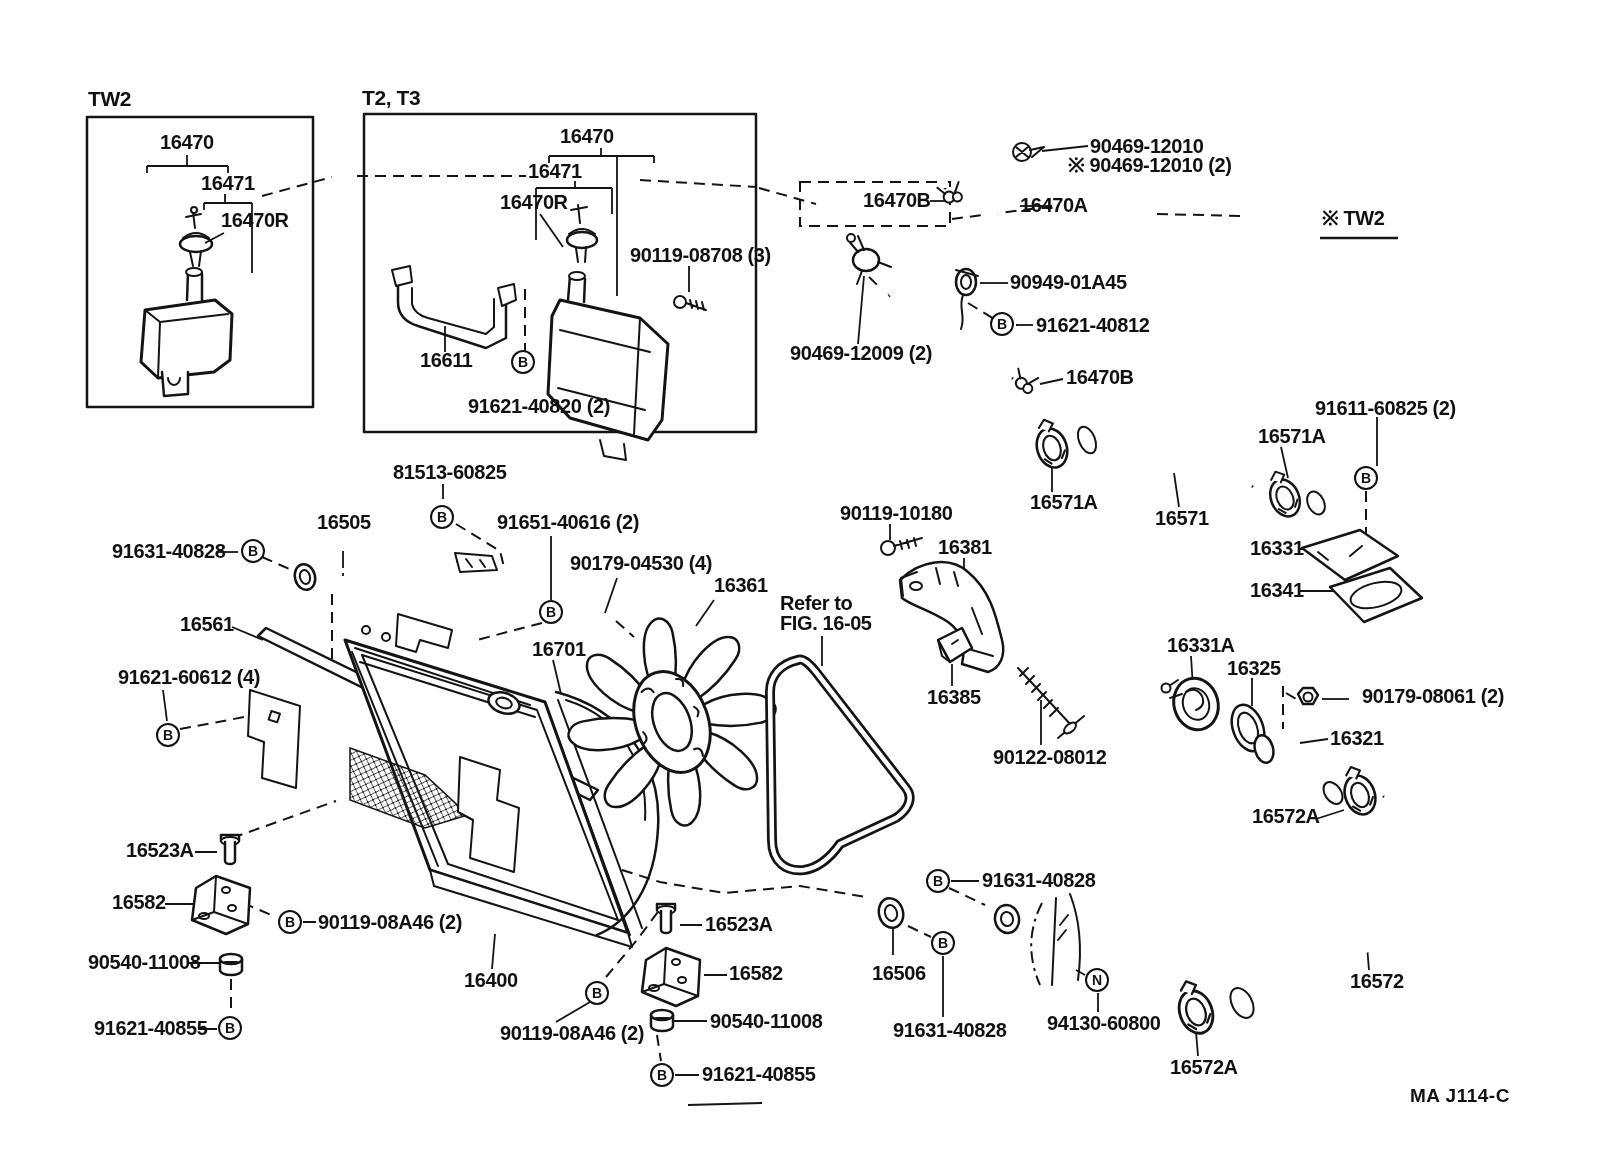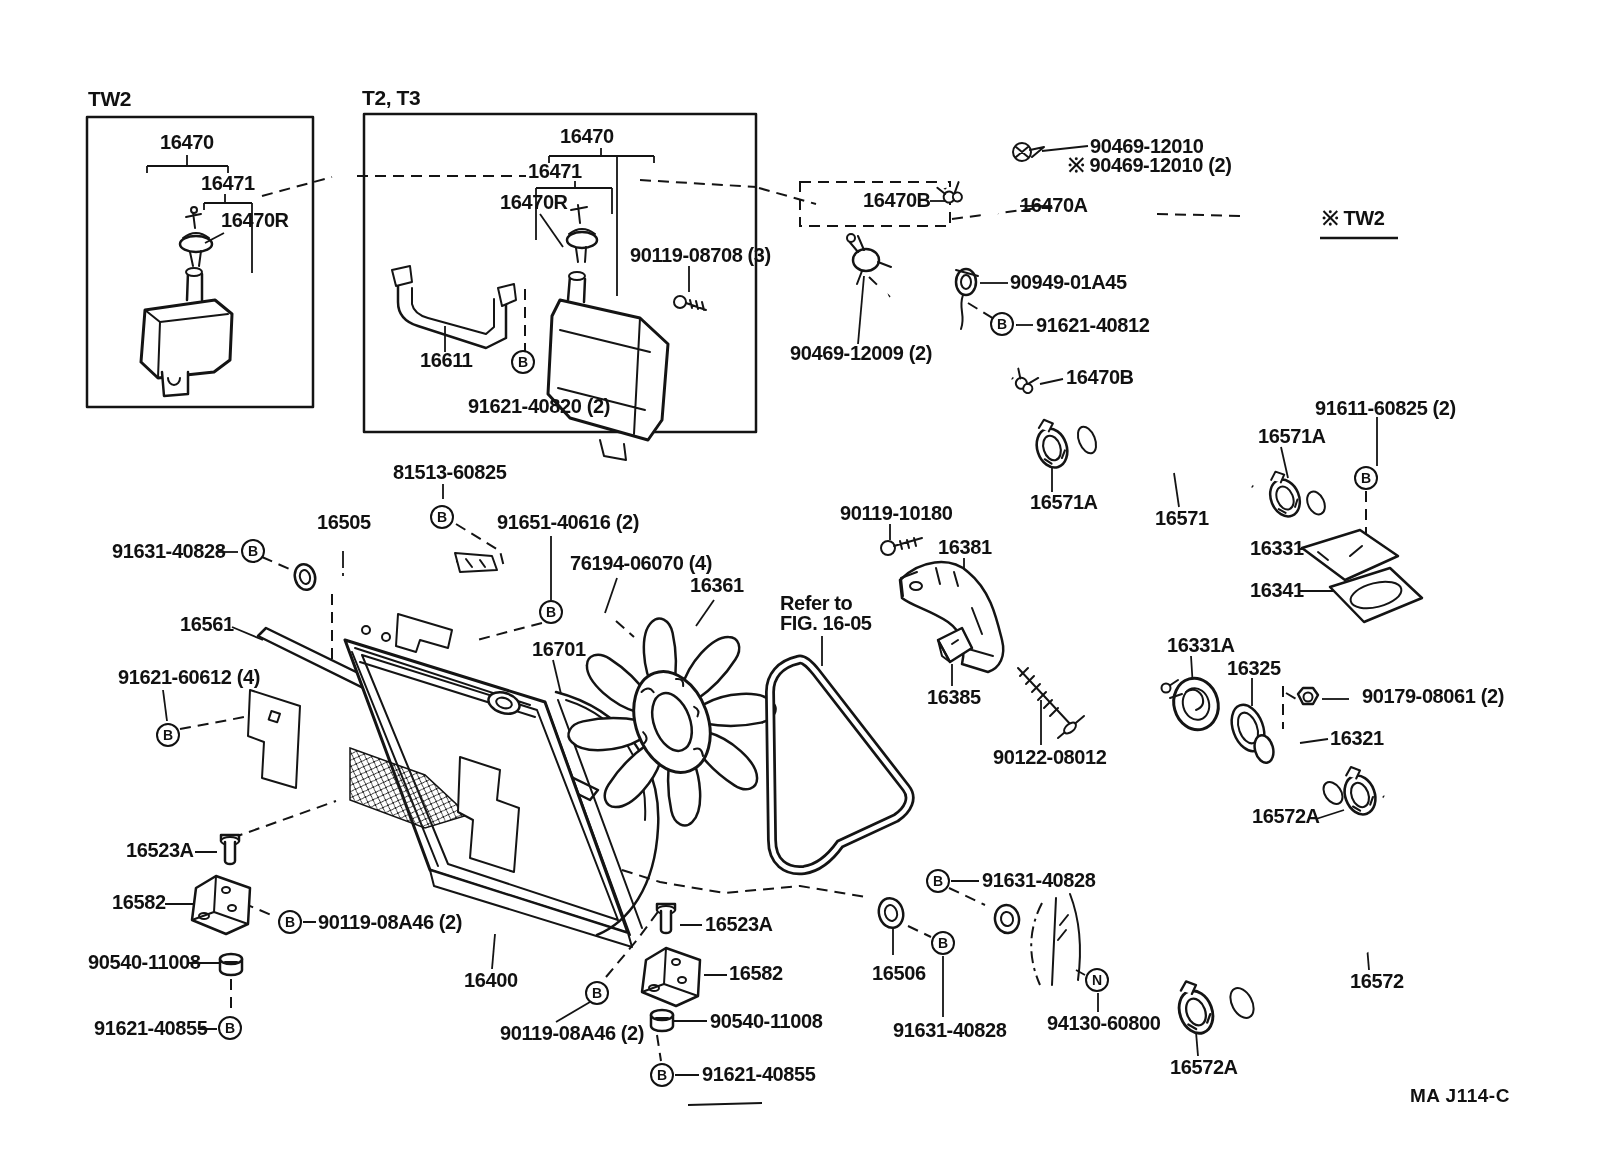--- a/index.html
+++ b/index.html
@@ -399,26 +399,26 @@
 <div class="lbl" style="left:1167px;top:635px">16331A</div>
 <div class="lbl" style="left:1227px;top:658px">16325</div>
 <div class="lbl" style="left:1362px;top:686px">90179-08061 (2)</div>
 <div class="lbl" style="left:1330px;top:728px">16321</div>
 <div class="lbl" style="left:1252px;top:806px">16572A</div>
 
 <div class="lbl" style="left:393px;top:462px">81513-60825</div>
 <div class="lbl" style="left:112px;top:541px">91631-40828</div>
 <div class="lbl" style="left:317px;top:512px">16505</div>
 <div class="lbl" style="left:497px;top:512px">91651-40616 (2)</div>
-<div class="lbl" style="left:570px;top:553px">76194-06070 (4)</div>
+<div class="lbl" style="left:570px;top:553px">90179-04530 (4)</div>
 <div class="lbl" style="left:180px;top:614px">16561</div>
 <div class="lbl" style="left:118px;top:667px">91621-60612 (4)</div>
 <div class="lbl" style="left:532px;top:639px">16701</div>
 
-<div class="lbl" style="left:690px;top:575px">16361</div>
+<div class="lbl" style="left:714px;top:575px">16361</div>
 <div class="lbl" style="left:780px;top:593px">Refer to</div>
 <div class="lbl" style="left:780px;top:613px">FIG. 16-05</div>
 <div class="lbl" style="left:840px;top:503px">90119-10180</div>
 <div class="lbl" style="left:938px;top:537px">16381</div>
 <div class="lbl" style="left:927px;top:687px">16385</div>
 <div class="lbl" style="left:993px;top:747px">90122-08012</div>
 
 <div class="lbl" style="left:126px;top:840px">16523A</div>
 <div class="lbl" style="left:112px;top:892px">16582</div>
 <div class="lbl" style="left:318px;top:912px">90119-08A46 (2)</div>

